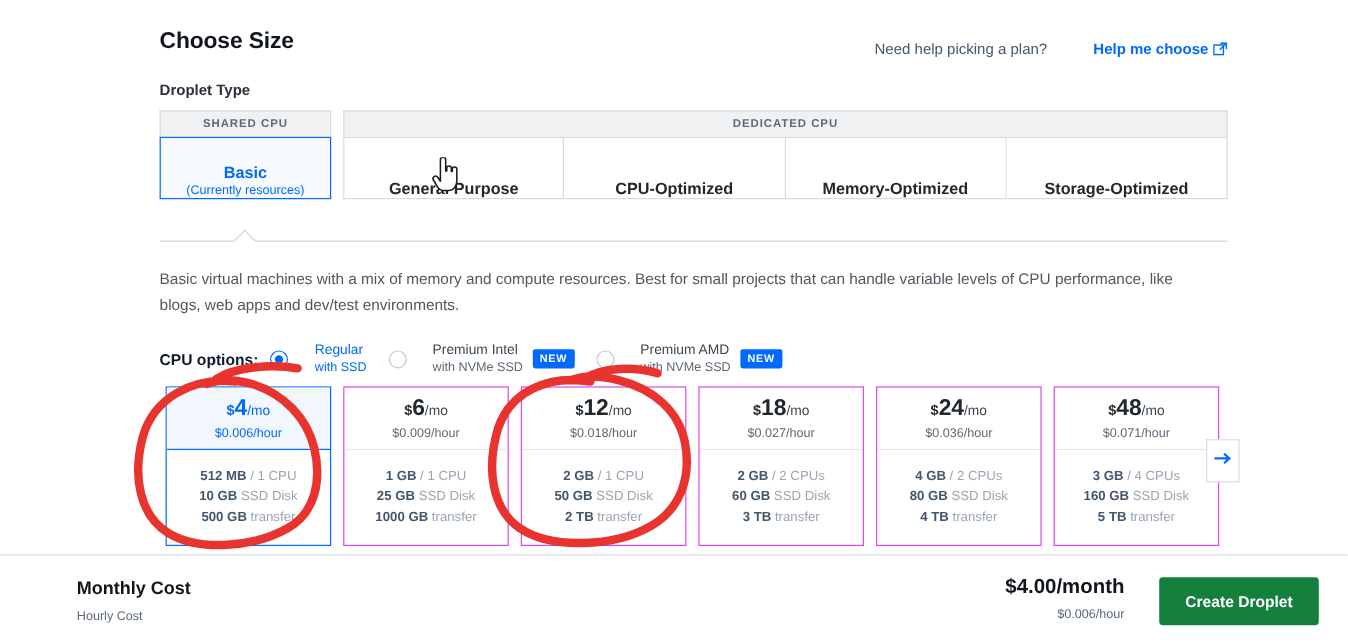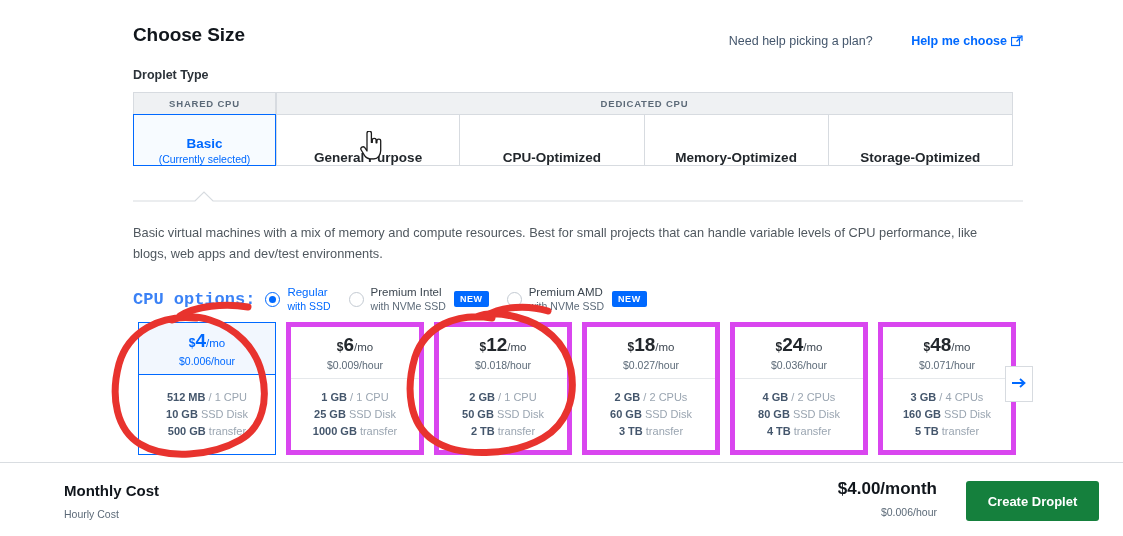--- a/index.html
+++ b/index.html
@@ -56,66 +56,66 @@
   .tab:first-child { border-left: 1px solid #d7dbe0; }
   .tab.selected {
     background: #f7fbff; border: 1px solid #0069ff; color: #0069ff;
   }
   .tab .sub {
     font-size: 10.5px; font-weight: normal; color: #0069ff; margin-top: 2px;
   }
   .shared-group { width: 143px; }
   .shared-group .group-head { width: 143px; }
   .shared-group .tab { width: 143px; }
-  .ded-group { width: 737px; }
+  .ded-group { margin-left: 10px; width: 737px; }
   .ded-group .group-head { width: 737px; }
   .ded-group .tab { width: 184.25px; }
 
   
   .caret-divider {
     position: absolute; left: 133px; top: 190px; width: 890px; height: 12px;
   }
 
   
   .desc {
     position: absolute; left: 133px; top: 222px; width: 880px;
     font-size: 12.8px; line-height: 21px; color: #50585f;
   }
 
   
   .cpu-row {
     position: absolute; left: 133px; top: 284px; height: 30px;
     display: flex; align-items: center;
   }
-  .cpu-label { font-size: 17px; color: #3b82f6; font-weight: bold; margin-right: 10px; font-family: Liberation Mono, monospace; }
+  .cpu-label { font-size: 13px; color: #0f172a; font-weight: bold; margin-right: 10px; }
   .radio-opt { display: flex; align-items: center; margin-right: 18px; }
   .radio {
     width: 15px; height: 15px; border-radius: 50%;
     border: 1px solid #c3cad2; background: #fff; flex: none;
     position: relative; cursor: pointer;
   }
   .radio.checked { border: 1.5px solid #0069ff; }
   .radio.checked::after {
     content: ""; position: absolute; left: 3px; top: 3px;
     width: 7px; height: 7px; border-radius: 50%; background: #0069ff;
   }
-  .radio-text { margin-left: 7px; line-height: 13px; }
+  .radio-text { margin-left: 22px; line-height: 13px; }
   .radio-text .t1 { font-size: 11.5px; color: #3c4650; display: block; }
   .radio-text .t2 { font-size: 10.5px; color: #5c6a78; display: block; margin-top: 1px; }
   .radio-opt.active .t1 { color: #0069ff; }
   .radio-opt.active .t2 { color: #0069ff; }
   .badge-new {
     background: #0069ff; color: #fff; font-size: 9px; font-weight: bold;
     letter-spacing: 0.6px; padding: 3px 6px; margin-left: 8px; border-radius: 2px;
   }
 
   
   .cards { position: absolute; left: 138px; top: 322px; display: flex; }
   .card {
-    width: 138px; height: 133px; border: 5px solid #d946ef; background: #fff;
+    width: 138px; height: 133px; border: 1px solid #d946ef; background: #fff;
     margin-right: 10px; cursor: pointer; display: flex; flex-direction: column;
   }
   .card.selected { border: 1px solid #0069ff; }
   .card-price {
     height: 52px; display: flex; flex-direction: column;
     align-items: center; justify-content: center;
     border-bottom: 1px solid #e5e8eb;
     text-align: center;
   }
   .card.selected .card-price { background: #f2f7fe; border-bottom: 1px solid #0069ff; }
@@ -179,21 +179,21 @@
   </div>
 
   <div class="droplet-type-label">Droplet Type</div>
 
   <div class="type-tabs">
     <div class="group shared-group">
       <div class="group-head">SHARED CPU</div>
       <div class="group-tabs">
         <div class="tab selected">
           <span>Basic</span>
-          <span class="sub">(Currently selected)</span>
+          <span class="sub">(Currently resources)</span>
         </div>
       </div>
     </div>
     <div class="group ded-group">
       <div class="group-head">DEDICATED CPU</div>
       <div class="group-tabs">
         <div class="tab">
           <span>General Purpose</span>
         </div>
         <div class="tab">

